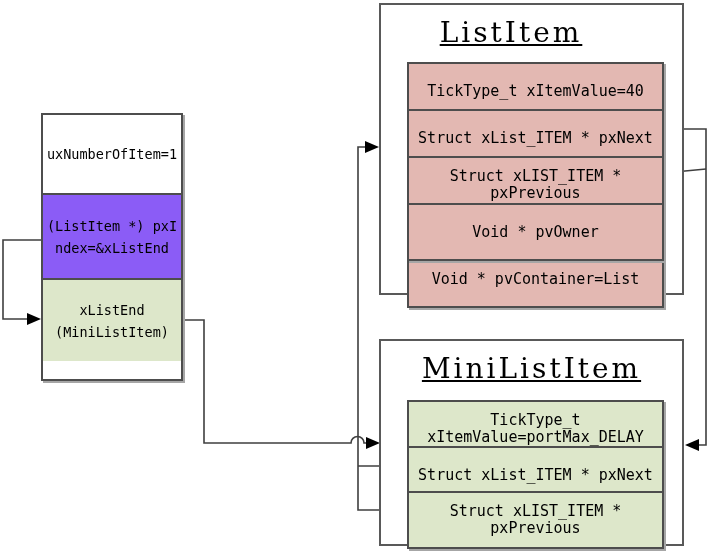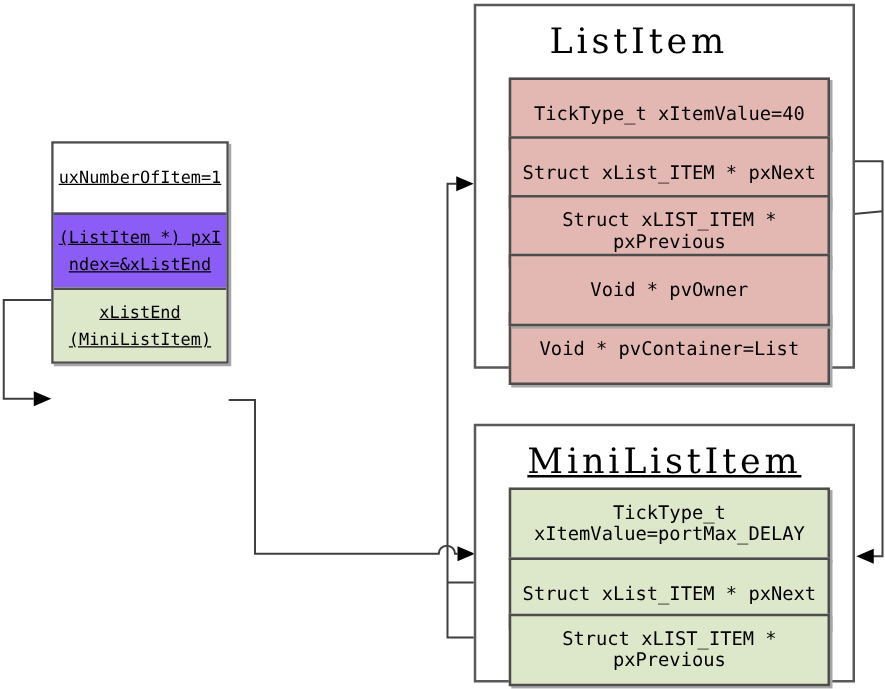--- a/index.html
+++ b/index.html
@@ -8,52 +8,52 @@
     font-family:"DejaVu Sans Mono", monospace;color:#000;
   }
   .connectors{position:absolute;left:0;top:0;width:708px;height:551px;pointer-events:none;}
 
   .diagram-title{
     position:absolute;text-align:center;
     font-family:"DejaVu Serif", serif;font-size:28px;letter-spacing:3px;
     white-space:nowrap;line-height:34px;
   }
   .lt-title{left:41px;top:70px;width:142px;}
-  .li-title{left:379px;top:16px;width:264px;}
+  .li-title{left:379px;top:16px;width:264px;text-decoration:underline;}
   .mli-title{left:379px;top:352px;width:305px;text-decoration:underline;}
 
   .outer-box{
     position:absolute;border:2px solid #595959;background:#ffffff;box-sizing:border-box;
   }
   .li-box{left:379px;top:3px;width:305px;height:292px;}
   .mli-box{left:379px;top:339px;width:305px;height:207px;}
 
   .lt-box{
-    position:absolute;left:41px;top:113px;width:142px;height:178px;
+    position:absolute;left:41px;top:113px;width:142px;height:268px;
     border:2px solid #4d4d4d;box-shadow:2px 2px 0 #a6a6a6;box-sizing:border-box;
-    display:flex;flex-direction:column;text-decoration:underline;
+    display:flex;flex-direction:column;
   }
   .lt-cell{
     display:flex;align-items:center;justify-content:center;text-align:center;
     font-size:13.5px;line-height:22px;box-sizing:border-box;padding:0 1px;
   }
   .lt-cell.c1{height:78px;background:#ffffff;}
   .lt-cell.c2{height:85px;background:#8b5cf6;border-top:2px solid #4d4d4d;word-break:break-all;}
   .lt-cell.c3{height:83px;background:#dde7ca;border-top:2px solid #4d4d4d;}
 
   .row{
     position:absolute;left:407px;width:257px;height:58px;
     border:2px solid #4d4d4d;box-shadow:2px 2px 0 #a6a6a6;box-sizing:border-box;
     display:flex;align-items:center;justify-content:center;text-align:center;
     font-size:15px;line-height:17px;padding:0 1px;
   }
   .row.pink{background:#e3b8b2;}
   .row.green{background:#dde7ca;}
   .li-r1{top:62px;}  .li-r2{top:109px;} .li-r3{top:156px;} .li-r4{top:203px;} .li-r5{top:250px;}
-  .mli-r1{top:390px;} .mli-r2{top:446px;} .mli-r3{top:491px;}
+  .mli-r1{top:400px;} .mli-r2{top:446px;} .mli-r3{top:491px;}
 </style>
 </head>
 <body>
 
 <div class="canvas">
 
   <svg class="connectors" viewBox="0 0 708 551" xmlns="http://www.w3.org/2000/svg">
     <g stroke="#3f3f3f" stroke-width="1.6" fill="none">
       <path d="M 41 240 H 3 V 319 H 27"></path>
       <path d="M 183 320 H 204 V 443 H 351 A 6.5 6.5 0 0 1 364 443 H 366"></path>

